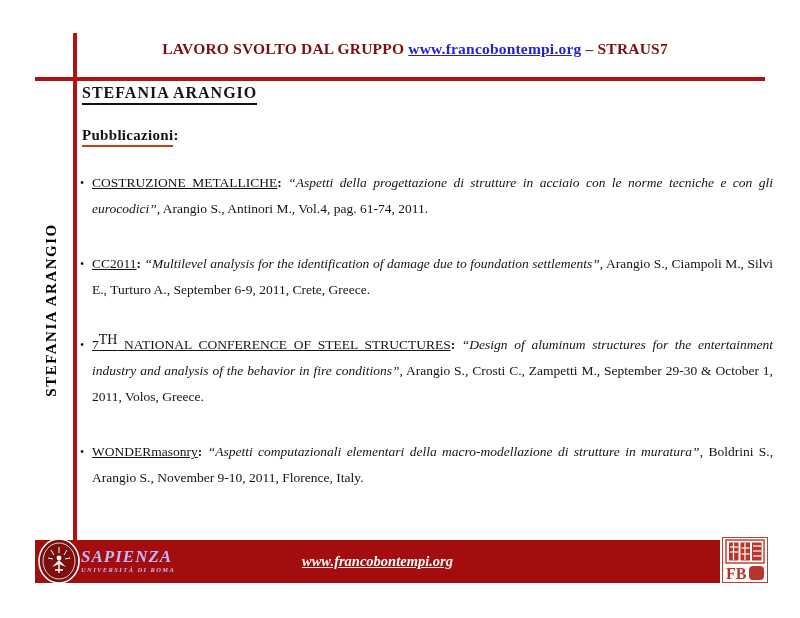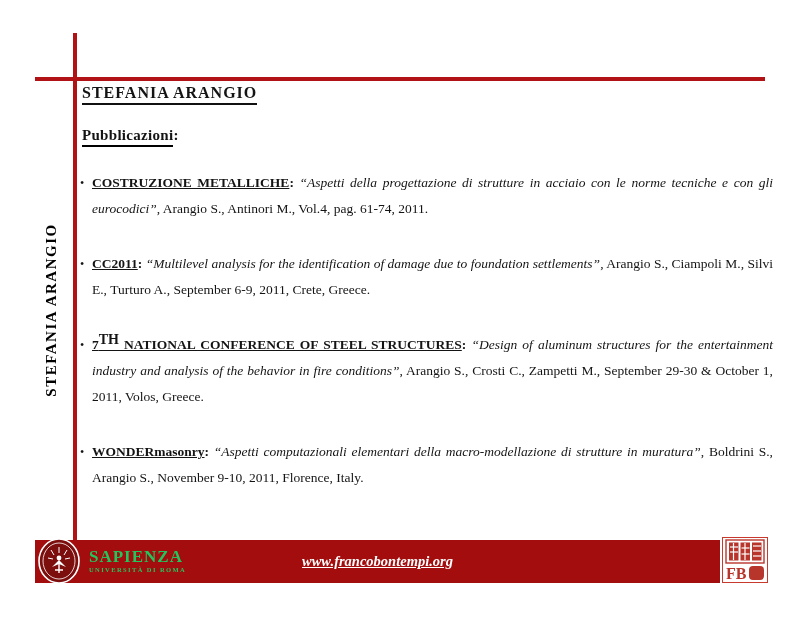--- a/index.html
+++ b/index.html
@@ -36,56 +36,59 @@
   }
 
   
   .page-title{
     position:absolute;left:82px;top:84px;font-size:16px;font-weight:bold;letter-spacing:1px;
   }
   .page-title span{display:inline-block;border-bottom:2px solid #111;padding-bottom:1px;}
   .section-heading{
     position:absolute;left:82px;top:127px;font-size:15px;font-weight:bold;letter-spacing:.3px;
   }
-  .section-heading .word{display:inline-block;border-bottom:2px solid #000000;padding-bottom:1px;}
+  .section-heading .word{display:inline-block;border-bottom:2px solid #c2410c;padding-bottom:1px;}
 
   
   .pub-list{position:absolute;left:82px;top:170px;width:691px;}
   .pub-item{
     position:relative;padding-left:10px;margin-bottom:29px;
     font-size:13.5px;line-height:26px;text-align:justify;color:var(--text-black);
   }
   .pub-item .bullet{position:absolute;left:-2px;top:0;font-size:12px;}
-  .venue{font-weight:bold;text-decoration:underline;}
+  .venue{font-weight:normal;text-decoration:underline;}
   .venue sup{font-size:14px;line-height:0;}
   .colon{font-weight:bold;}
   .seg-italic{font-style:italic;}
   .seg-underline{}
 
   
   .footer-bar{position:absolute;left:35px;top:540px;width:685px;height:43px;background:var(--footer-red);}
   .sapienza{position:absolute;left:2px;top:-3px;display:flex;align-items:center;}
-  .sapienza-text{margin-left:8px;color:#22c55e;line-height:1;}
+  .sapienza-text{color:#c4b5fd;line-height:1;font-style:italic;}
   .sapienza-name{font-size:17px;letter-spacing:1px;font-weight:bold;}
   .sapienza-sub{font-size:6.5px;letter-spacing:1.4px;margin-top:2px;font-weight:bold;}
   .footer-url{
     position:absolute;left:0;right:0;top:0;height:43px;line-height:43px;text-align:center;
     color:#fff;font-weight:bold;font-style:italic;font-size:14.5px;
   }
   .footer-url a{color:#fff;text-decoration:underline;cursor:pointer;}
   .fbo-logo{position:absolute;left:722px;top:537px;width:64px;height:46px;background:#fff;}
 </style>
 </head>
 <body>
 
 <div class="slide">
 
   <div class="vline"></div>
   <div class="hline"></div>
 
+  <div class="header">
+    <span>LAVORO SVOLTO DAL GRUPPO </span><a>www.francobontempi.org</a><span> – STRAUS7</span>
+  </div>
 
   <div class="side-label">STEFANIA ARANGIO</div>
 
   <div class="page-title">
     <span>STEFANIA ARANGIO</span>
   </div>
 
   <div class="section-heading">
     <span class="word">Pubblicazioni</span><span>:</span>
   </div>

